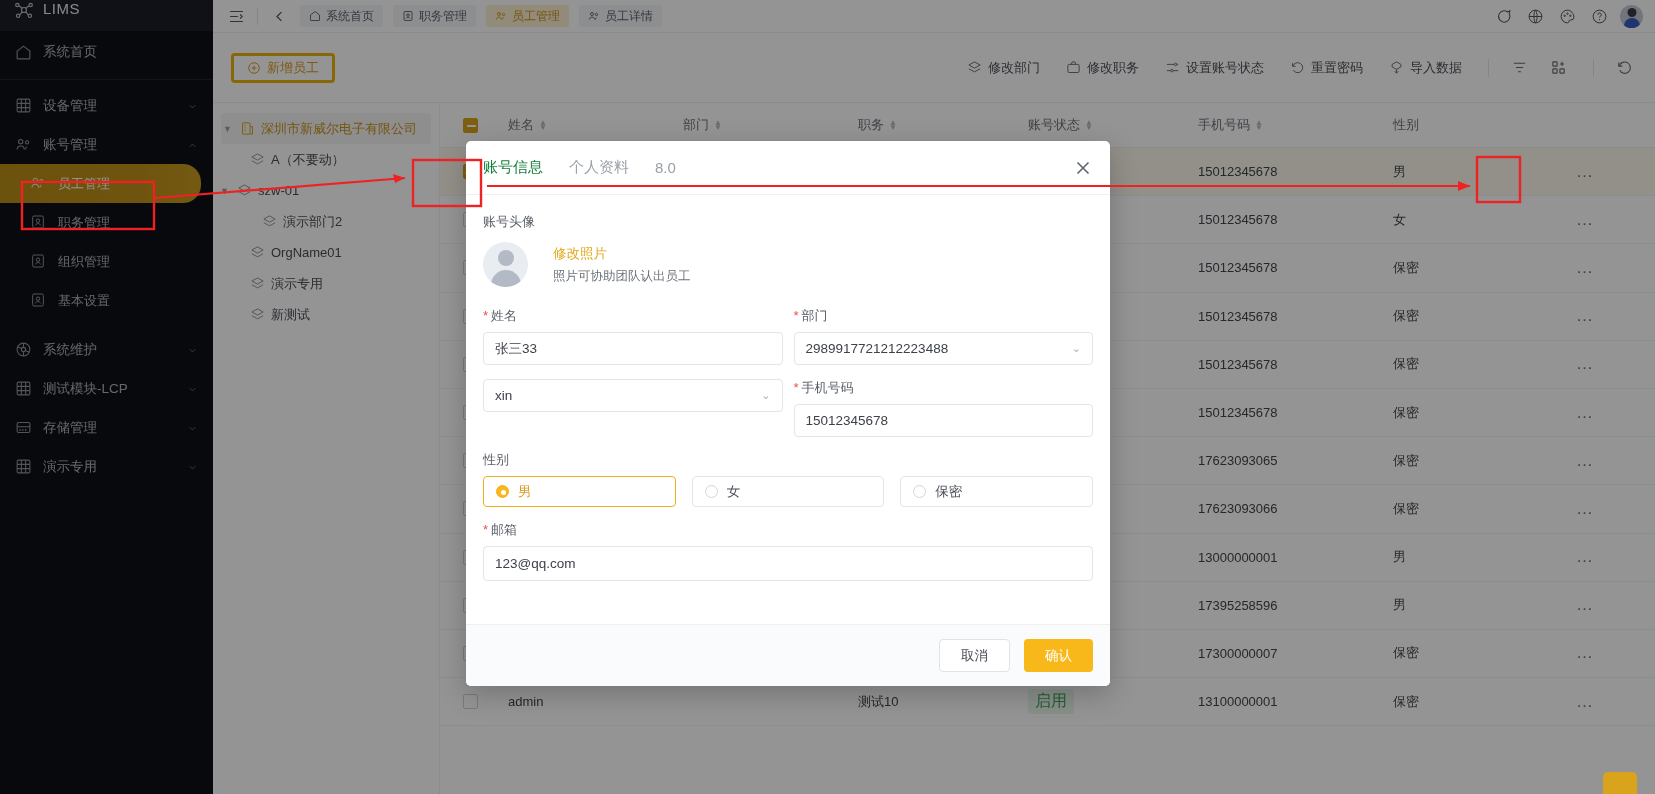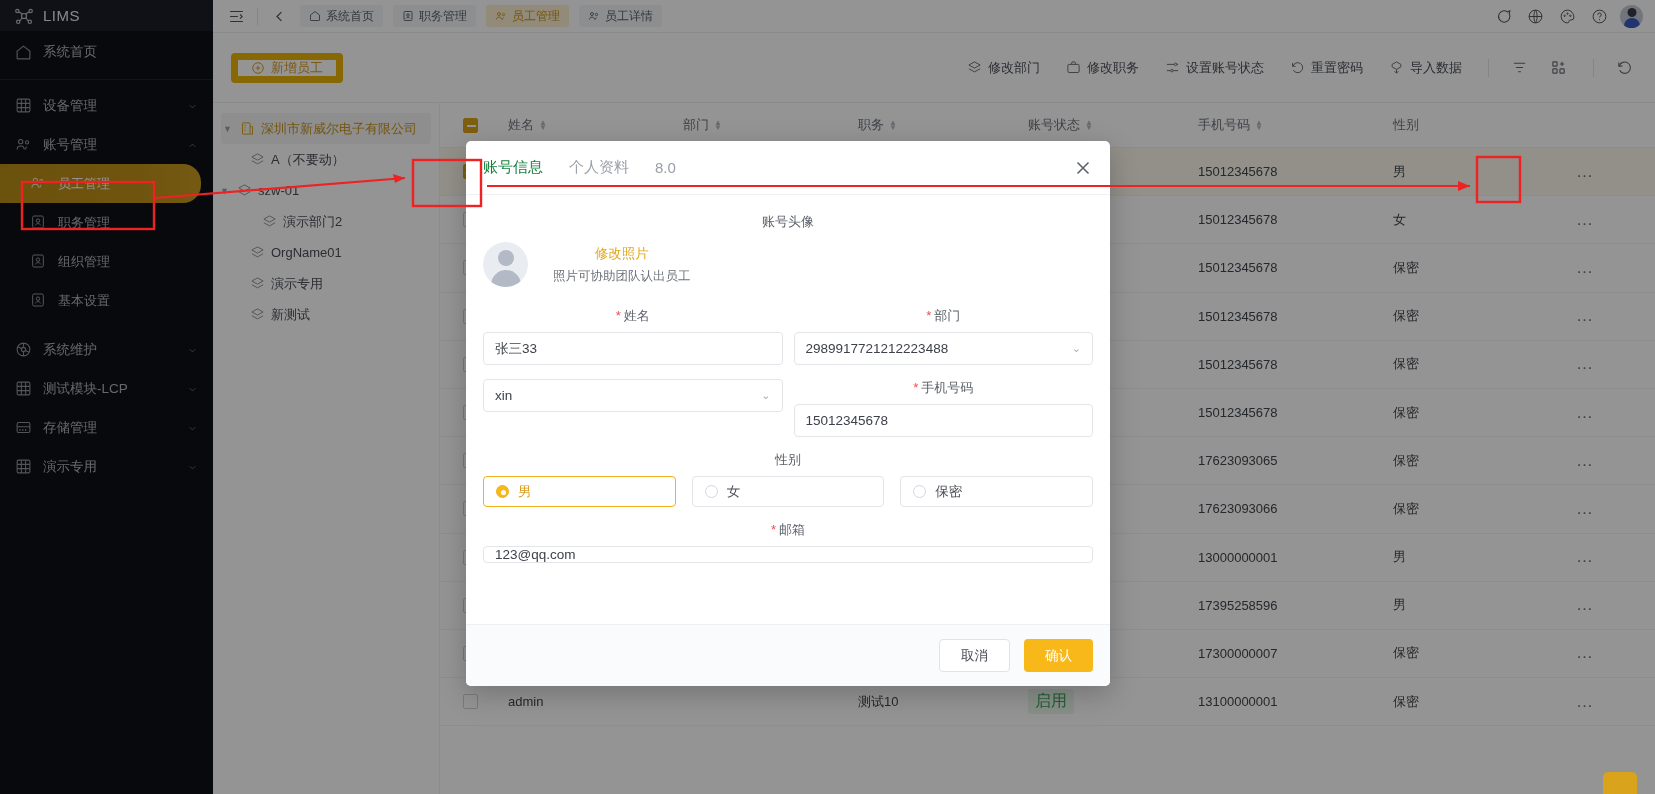--- a/index.html
+++ b/index.html
@@ -9,21 +9,21 @@
     font-family:"Liberation Sans","DejaVu Sans",sans-serif;
     font-size:13px; color:#3d3d3d; background:#fff;
     position:relative;
   }
   
   #sidebar {
     position:absolute; left:0; top:0; width:213px; height:794px;
     background:#0f1117; color:#c9ccd3; z-index:5;
   }
   #brand {
-    height:31px; display:flex; align-items:center; gap:9px;
+    height:31px; display:flex; gap:9px;
     padding:0 14px; background:#1b1e27; color:#e8eaee;
   }
   #brand .logo { width:20px; height:20px; position:relative; opacity:.85; }
   #brand .logo svg { display:block; }
   #brand .name { font-size:15px; letter-spacing:.5px; }
   .nav-sep { height:1px; background:#20242e; margin:6px 0; }
   .nav-item {
     display:flex; align-items:center; gap:11px; height:39px;
     padding:0 15px; color:#aeb3bd; font-size:13.5px; cursor:pointer;
     position:relative;
@@ -56,21 +56,21 @@
   .av .head { position:absolute; left:50%; top:3px; transform:translateX(-50%); width:9px; height:9px; border-radius:50%; background:#3a3a44; }
   .av .body { position:absolute; left:50%; bottom:0; transform:translateX(-50%); width:16px; height:10px; border-radius:8px 8px 0 0; background:#3a5bbf; }
   
   #actionbar {
     position:absolute; left:213px; top:33px; width:1442px; height:70px;
     background:#fff; display:flex; align-items:center; padding:0 18px;
     border-bottom:1px solid #eceef1;
   }
   #addbtn {
     display:flex; align-items:center; gap:6px; height:30px; padding:0 13px;
-    border:7px solid #eab308; border-radius:4px; color:#d79b1e;
+    border:3px solid #eab308; border-radius:4px; color:#d79b1e;
     font-size:13px; background:#fff; cursor:pointer;
   }
   .act {
     display:flex; align-items:center; gap:6px; color:#4b4f57;
     font-size:13px; cursor:pointer; margin-left:26px; white-space:nowrap;
   }
   .act svg { opacity:.85; }
   .vdiv { width:1px; height:18px; background:#e4e6ea; margin-left:26px; }
   
   #tree {
@@ -108,21 +108,21 @@
   
   #modal {
     position:absolute; left:466px; top:141px; width:644px; height:545px;
     background:#fff; border-radius:5px; z-index:50;
     box-shadow:0 8px 28px rgba(0,0,0,.22); display:flex; flex-direction:column;
   }
   #m-head { height:54px; display:flex; align-items:center; padding:0 17px; gap:26px; border-bottom:1px solid #eef0f2; position:relative; }
   .m-tab { font-size:15px; color:#9aa0a8; cursor:pointer; }
   .m-tab.active { color:#15803d; font-weight:500; }
   #m-close { position:absolute; right:16px; top:16px; width:22px; height:22px; cursor:pointer; color:#5d626a; }
-  #m-body { flex:1; padding:18px 17px 0 17px; overflow:hidden;text-align:center; }
+  #m-body { flex:1; padding:18px 17px 0 17px; overflow:hidden; }
   .sec-lbl { font-size:13px; color:#5a5f67; margin-bottom:11px; }
   .avatar-row { display:flex; align-items:center; gap:25px; margin-bottom:20px; }
   .big-av { width:45px; height:45px; border-radius:50%; background:#e9ecf1; position:relative; overflow:hidden; }
   .big-av .h { position:absolute; left:50%; top:8px; transform:translateX(-50%); width:16px; height:16px; border-radius:50%; background:#b3bac6; }
   .big-av .b { position:absolute; left:50%; bottom:0; transform:translateX(-50%); width:30px; height:17px; border-radius:15px 15px 0 0; background:#b3bac6; }
   .av-txt .t1 { color:#e3a81b; font-size:13.5px; font-weight:500; cursor:pointer; }
   .av-txt .t2 { color:#6d727a; font-size:12.5px; margin-top:5px; }
   .grid2 { display:flex; gap:11px; }
   .fld { flex:1; margin-bottom:14px; }
   .fld.full { flex:none; width:100%; }
@@ -791,21 +791,21 @@
           </div>
         <div class="radio">
             <span class="dot"></span>
             <span>保密</span>
           </div>
       </div>
     </div>
 
     <div class="fld full" style="margin-top:8px">
       <div class="f-lbl"><span class="req">*</span><span>邮箱</span></div>
-      <div class="inp" style="height:17px">
+      <div class="inp" style="height:35px">
           <span>123@qq.com</span>
         </div>
     </div>
   </div>
 
   <div id="m-foot">
     <div class="btn ghost">取消</div>
     <div class="btn primary">确认</div>
   </div>
 </div>

